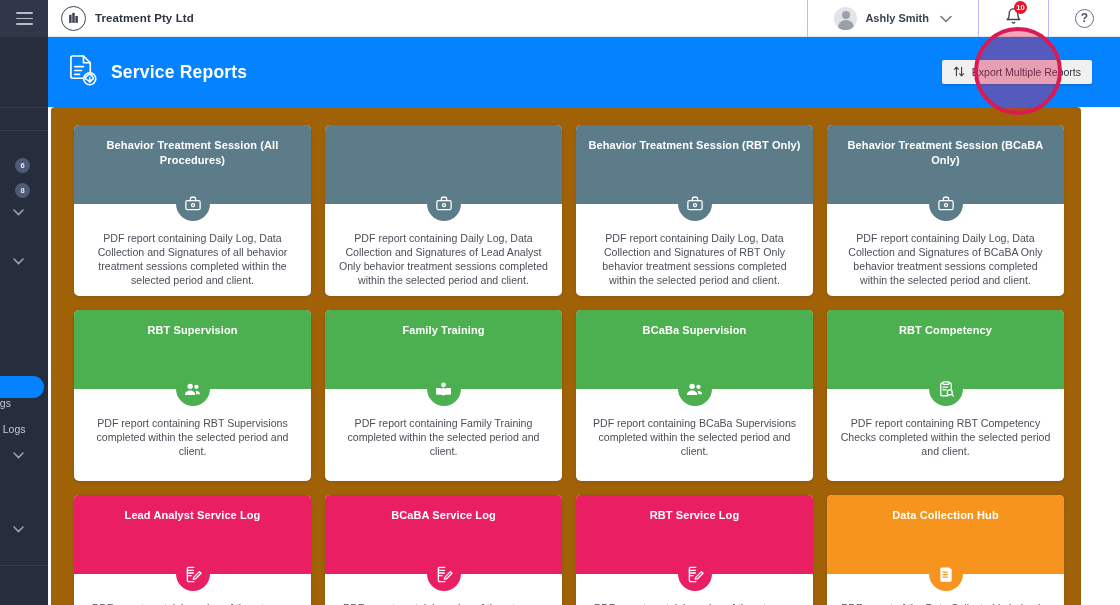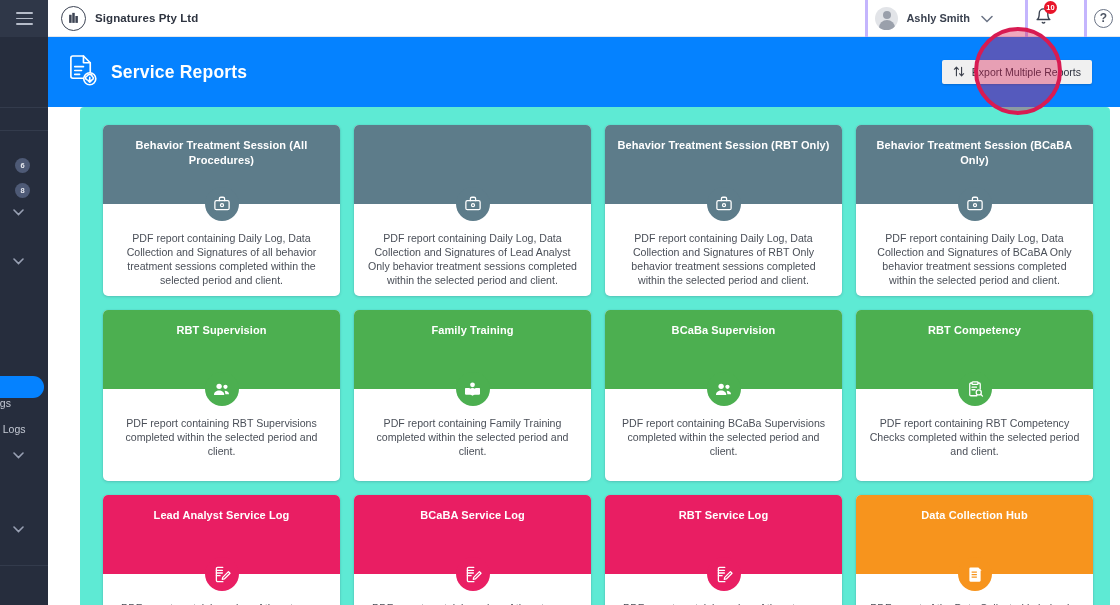--- a/index.html
+++ b/index.html
@@ -75,21 +75,21 @@
     border: 1.4px solid #3d4454;
     display: flex; align-items: center; justify-content: center;
   }
   .brand-name {
     margin-left: 9px; font-size: 11.5px; font-weight: bold; color: #2e3440;
     letter-spacing: .1px;
   }
   .top-right { margin-left: auto; display: flex; align-items: center; height: 37px; }
   .tr-cell {
     height: 37px; display: flex; align-items: center;
-    padding: 0 7px; border-left: 3px solid #c4b5fd; margin-left: 25px;
+    padding: 0 26px; border-left: 1px solid #c4b5fd;
   }
   .avatar {
     width: 23px; height: 23px; border-radius: 50%;
     background: #e2e4e8; overflow:hidden; position: relative;
   }
   .avatar .head {
     position: absolute; left: 7.5px; top: 4px;
     width: 8px; height: 8px; border-radius: 50%; background: #9aa0ab;
   }
   .avatar .body {
@@ -132,23 +132,23 @@
     height: 24px; padding: 0 11px;
     background: #f0f0f0; color: #2f3440;
     border: none; border-radius: 2px;
     font-size: 10.5px; font-family: inherit;
     display: flex; align-items: center; gap: 7px;
     cursor: pointer; box-shadow: 0 1px 2px rgba(0,0,0,.18);
   }
 
   
   .panel {
-    position: absolute; left: 80px; top: 107px;
+    position: absolute; left: 51px; top: 107px;
     width: 1030px; height: 498px;
-    background: #5eead4;
+    background: #a16207;
     border-radius: 4px 4px 0 0;
   }
   .grid {
     position: absolute; left: 23px; top: 18px;
     width: 1000px;
     display: grid;
     grid-template-columns: repeat(4, 237px);
     gap: 14px 14px;
   }
   .card {
@@ -262,21 +262,21 @@
 
   <header class="topbar">
     <div class="brand">
       <span class="brand-logo">
         <svg width="15" height="15" viewBox="0 0 24 24" fill="#3d4454">
           <rect x="5" y="6" width="4" height="13"></rect>
             <rect x="10" y="3" width="4" height="16"></rect>
             <rect x="15" y="8" width="4" height="11"></rect>
         </svg>
       </span>
-      <span class="brand-name">Signatures Pty Ltd</span>
+      <span class="brand-name">Treatment Pty Ltd</span>
     </div>
 
     <div class="top-right">
       <div class="tr-cell">
         <span class="avatar">
           <span class="head"></span>
             <span class="body"></span>
         </span>
         <span class="user-name">Ashly Smith</span>
         <span class="caret">

